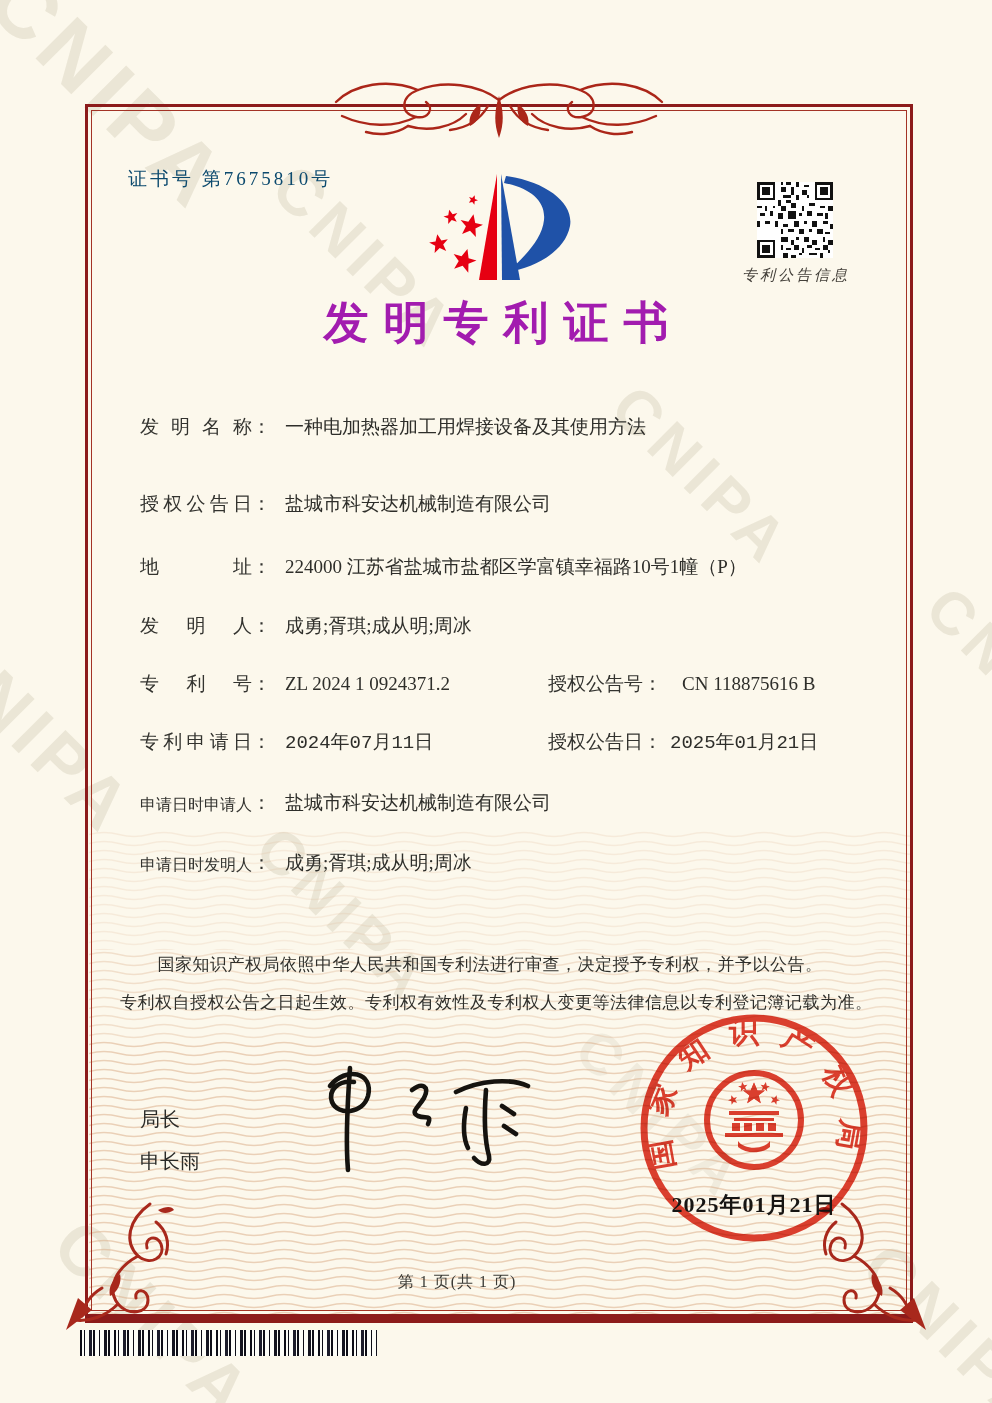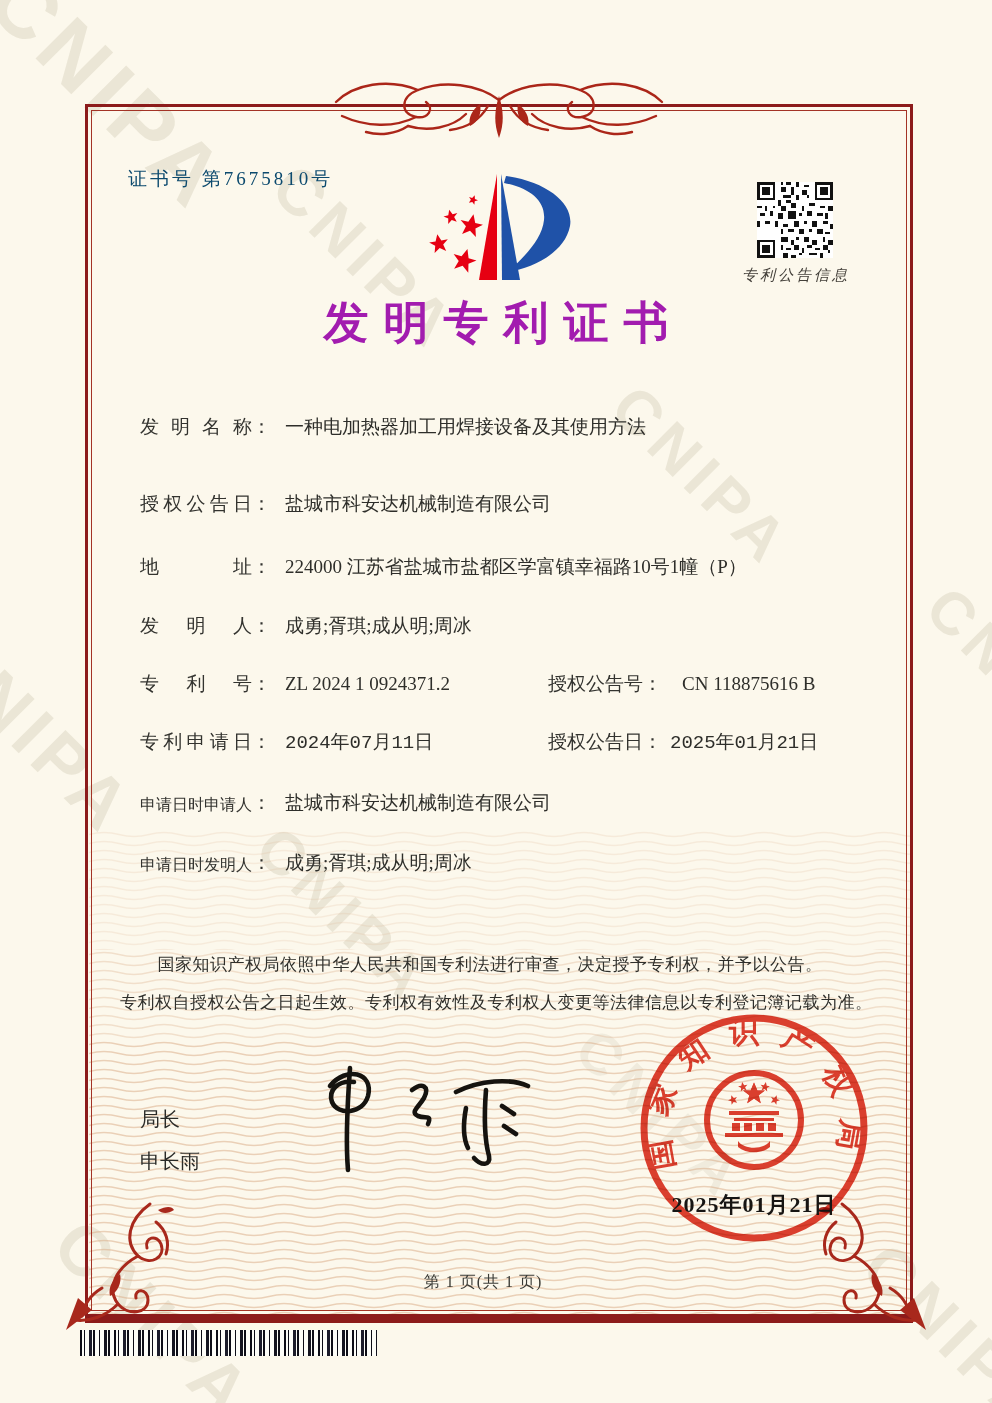--- a/index.html
+++ b/index.html
@@ -36,21 +36,21 @@
   .statement .l1{text-indent:2.2em;}
   
   .officer{position:absolute;left:140px;top:1098px;font-size:20px;color:#2b2b28;line-height:42px;}
   .sig{position:absolute;left:288px;top:1056px;}
   
   .seal{position:absolute;left:634px;top:1008px;mix-blend-mode:multiply;opacity:.95;}
   .seal-date{position:absolute;left:648px;top:1190px;width:212px;text-align:center;
              font-size:22px;font-weight:bold;color:#171513;letter-spacing:1px;}
   
   .pageinfo{position:absolute;left:0;top:1272px;width:914px;text-align:center;
-            font-size:16px;color:#3a3a35;letter-spacing:1px;margin-left:26px;}
+            font-size:16px;color:#3a3a35;letter-spacing:1px;}
   .barcode{position:absolute;left:80px;top:1330px;width:297px;height:26px;
            background:repeating-linear-gradient(90deg,
              #0d0d16 0 2px,#fdfdf8 2px 4px,#0d0d16 4px 5px,#fdfdf8 5px 9px,
              #1c1c2a 9px 12px,#fdfdf8 12px 13px,#0d0d16 13px 15px,#fdfdf8 15px 19px,
              #0d0d16 19px 20px,#fdfdf8 20px 24px,#14141f 24px 27px,#fdfdf8 27px 28px,
              #0d0d16 28px 30px,#fdfdf8 30px 34px);}
   .orn{position:absolute;pointer-events:none;}
 </style>
 </head>
 <body>

